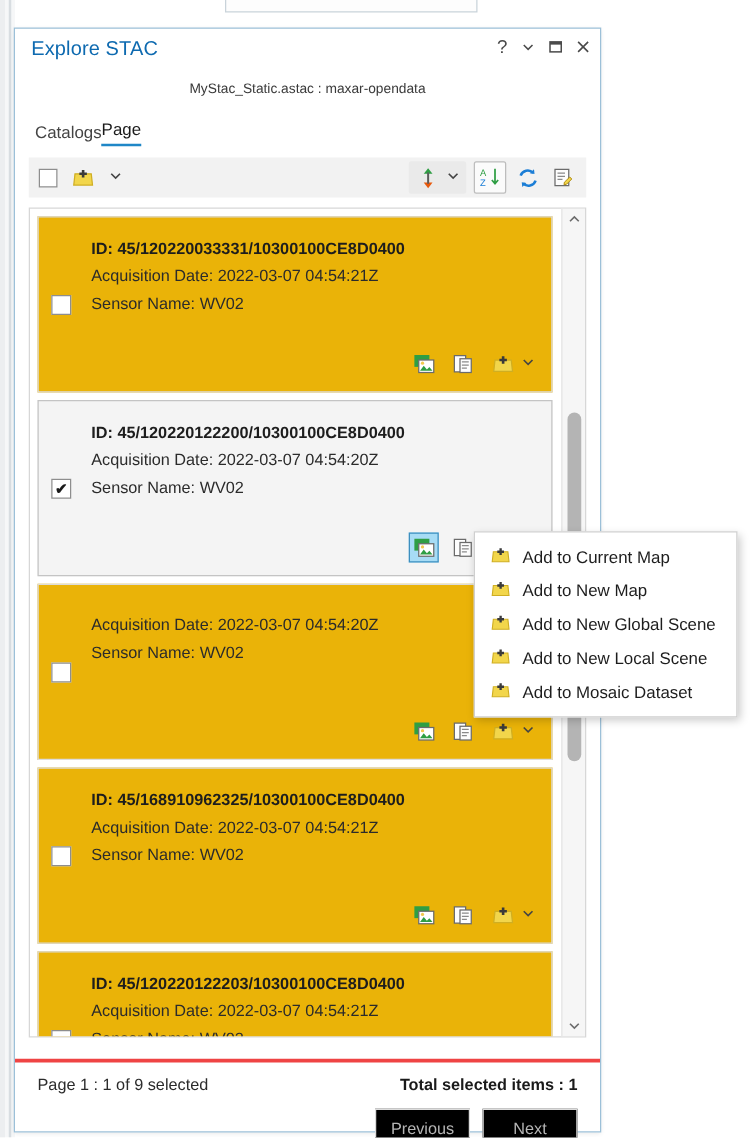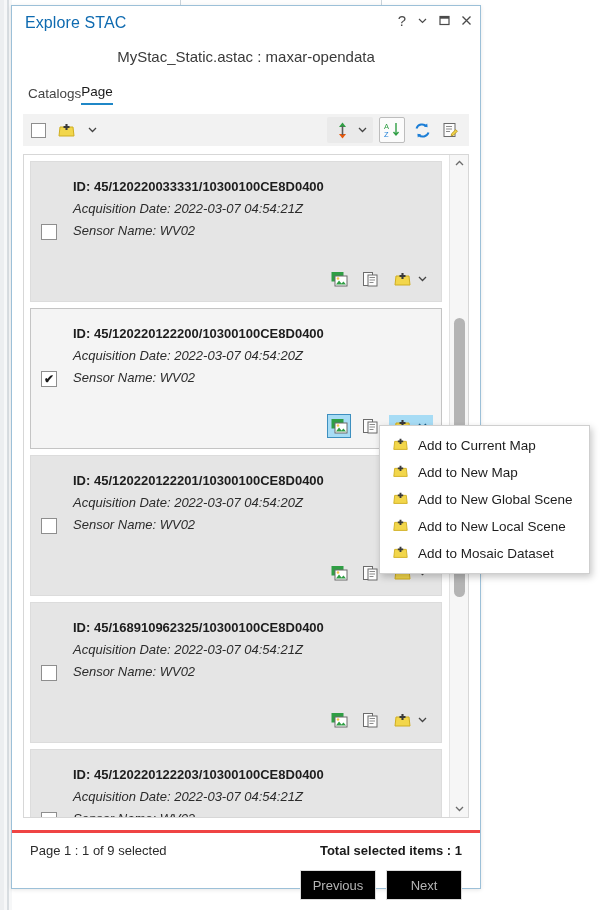--- a/index.html
+++ b/index.html
@@ -14,41 +14,41 @@
   .app-bg-left{position:absolute;left:0;top:0;width:12px;height:910px;background:#f6f7f8;}
   .app-bg-left .strip1{position:absolute;left:0;top:0;width:4px;height:910px;background:#eceef0;}
   .app-bg-left .strip2{position:absolute;left:7px;top:0;width:2px;height:910px;background:#d8dde1;}
   .app-top-arc{
     position:absolute;left:180px;top:-14px;width:200px;height:22px;
     border:1px solid #c9d3da;border-radius:7px 7px 0 0;background:#fdfdfd;
   }
 
   
   .panel{
-    position:absolute;left:11px;top:5px;width:470px;height:884px;
+    position:absolute;left:11px;top:22px;width:470px;height:884px;
     background:#ffffff;
     border:1px solid #9cc0d8;
     box-sizing:border-box;
     box-shadow:0 1px 4px rgba(0,0,0,.10);
   }
 
   .titlebar{
     position:relative;height:34px;
   }
   .title-text{
     position:absolute;left:13px;top:8px;
     font-size:16px;color:#0e6ab0;letter-spacing:.1px;
   }
   .win-btns{position:absolute;right:8px;top:7px;display:flex;align-items:center;gap:11px;}
   .win-btn{font-size:14px;color:#4a4a4a;line-height:1;cursor:default;}
   .win-btn.help{font-size:15px;}
   .win-btn svg{display:block;}
 
   .subtitle{
-    text-align:center;font-size:15px;color:#3a3a3a;margin-top:8px;
+    text-align:center;font-size:11px;color:#3a3a3a;margin-top:8px;
   }
 
   .tabs{
     margin-top:14px;padding-left:16px;display:flex;align-items:flex-end;gap:0;height:26px;
   }
   .tab{font-size:13.5px;color:#444;padding-bottom:4px;cursor:default;}
   .tab.active{color:#1a1a1a;border-bottom:2px solid #1f87c7;}
 
   .toolbar{
     margin:9px 11px 0 11px;height:32px;background:#f2f2f2;
@@ -66,32 +66,32 @@
 
   
   .listwrap{
     position:relative;margin:8px 11px 0 11px;height:664px;
     border:1px solid #d7d7d7;box-sizing:border-box;background:#fff;
   }
   .listinner{position:absolute;left:0;top:0;right:20px;bottom:0;overflow:hidden;}
 
   .card{
     position:relative;margin:6px 6px 0 6px;height:141px;
-    border:1px solid #dcdcdc;background:#e5e5e5;box-sizing:border-box;
+    border:1px solid #dcdcdc;background:#eab308;box-sizing:border-box;
   }
   .card.sel{border:1px solid #c4c4c4;background:#f4f4f4;}
   .card .chk{
     position:absolute;left:10px;top:62px;width:16px;height:16px;
     border:1px solid #8e8e8e;background:#fff;box-sizing:border-box;
     display:flex;align-items:center;justify-content:center;
   }
   .card .chk .mark{font-size:12px;color:#1a1a1a;line-height:1;font-weight:bold;}
   .card .body{position:absolute;left:42px;top:17px;right:12px;}
   .card .cid{font-size:13px;font-weight:bold;color:#1d1d1d;}
-  .card .meta{font-size:13px;color:#2b2b2b;margin-top:7px;font-style:italic;}
+  .card .meta{font-size:13px;color:#2b2b2b;margin-top:7px;}
   .card .actions{
     position:absolute;right:8px;bottom:10px;display:flex;align-items:center;gap:7px;
   }
   .act{width:24px;height:24px;display:flex;align-items:center;justify-content:center;box-sizing:border-box;}
   .act.hl{background:#a7dcf5;border:1px solid #3d8fbf;}
   .addgrp{display:flex;align-items:center;gap:4px;padding:2px 4px;box-sizing:border-box;}
   .addgrp.hl{background:#a7dcf5;}
 
   
   .sbar{position:absolute;right:0;top:0;width:19px;height:100%;background:#f6f6f6;border-left:1px solid #e3e3e3;box-sizing:border-box;}
@@ -291,21 +291,20 @@
                   <path d="M2 4 L5.5 7.5 L9 4" fill="none" stroke="#1a5f8a" stroke-width="1.5"></path>
                 </svg>
             </span>
           </span>
         </div>
       </div>
 
       <div class="card">
         <div class="chk"></div>
         <div class="body">
-          <div class="cid">ID: 45/120220122201/10300100CE8D0400</div>
           <div class="meta">Acquisition Date: 2022-03-07 04:54:20Z</div>
           <div class="meta">Sensor Name: WV02</div>
         </div>
         <div class="actions">
           <span class="act">
             <svg width="19" height="19" viewBox="0 0 19 19">
                 <rect x="1.5" y="2" width="12" height="9.5" fill="#2f9e44"></rect>
                 <rect x="5" y="6" width="12" height="10" fill="#fff" stroke="#6b6b6b" stroke-width="1"></rect>
                 <path d="M6 14.5 L9 10.5 L11.5 13.5 L13.5 11.5 L16 14.5 Z" fill="#2f9e44"></path>
                 <circle cx="8" cy="8.5" r="1.3" fill="#f2c94c"></circle>

